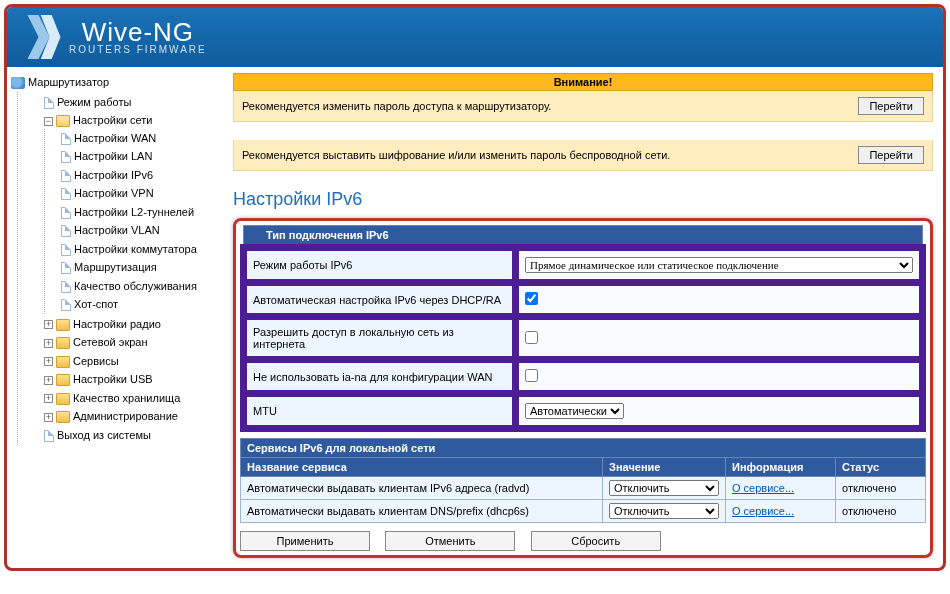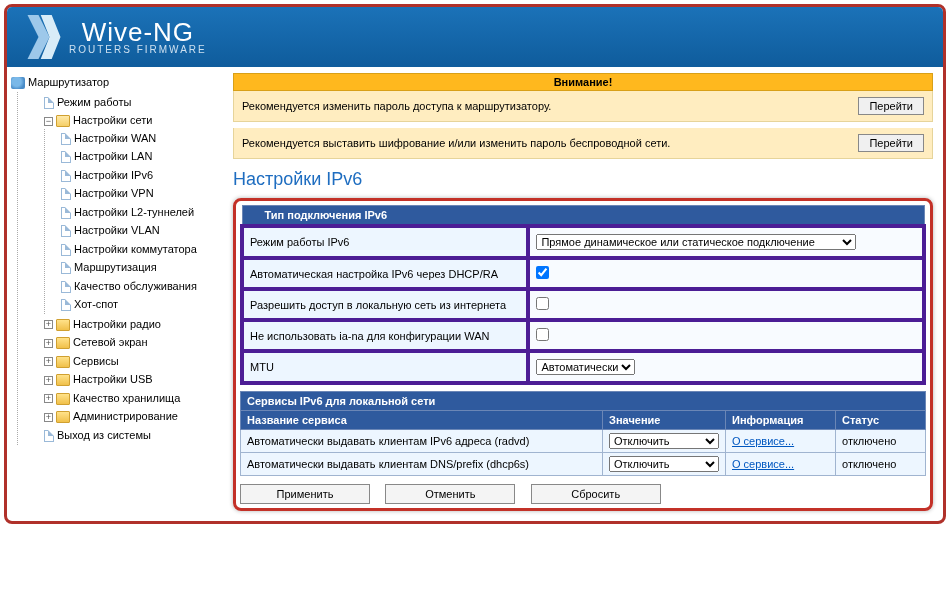--- a/index.html
+++ b/index.html
@@ -65,40 +65,40 @@
   border: 1px solid #d8a018;
   font-size: 11px;
 }
 .warn-row {
   display: flex; justify-content: space-between; align-items: center;
   background: #ffedc0;
   border: 1px solid #e6d49a;
   border-top: none;
   padding: 6px 8px;
   font-size: 11px;
-  margin-bottom: 6px;
+  margin-bottom: 18px;
 }
 .warn-row button {
   font-size: 11px; padding: 2px 10px;
   background: #f0f0f0; border: 1px solid #888;
 }
 h2.page-title { color: #1e6dc0; font-size: 18px; font-weight: normal; margin: 10px 0 8px; }
 .section-box {
   border: 3px solid #c33128;
   border-radius: 8px;
   padding: 4px;
   box-shadow: 0 0 4px rgba(0,0,0,.3);
 }
 table.form-tbl { width: 100%; border-collapse: collapse; font-size: 11px; margin-bottom: 6px; }
 table.form-tbl th.section-hdr {
   background: #2f5a9e; color: #fff; text-align: left;
   padding: 3px 22px; font-weight: bold; border: 1px solid #6b86b6;
 }
 table.form-tbl td {
-  border: 4px solid #4c1d95;
+  border: 7px solid #4c1d95;
   padding: 6px 6px;
   background: #edf6ff;
 }
 table.form-tbl td.val { background: #f8fbff; }
 select { font-size: 11px; }
 .svc-tbl { width: 100%; border-collapse: collapse; font-size: 11px; }
 .svc-tbl th {
   background: #2f5a9e; color: #fff; padding: 3px 6px; text-align: left;
   border: 1px solid #6b86b6; font-weight: bold;
 }
@@ -173,21 +173,21 @@
       <h2 class="page-title">Настройки IPv6</h2>
 
       <div class="section-box">
         <table class="form-tbl">
           <tbody>
               <tr>
                 <th class="section-hdr" colspan="2">Тип подключения IPv6</th>
               </tr>
           <tr>
             <td style="width:42%">Режим работы IPv6</td>
-            <td class="val"><select style="width:320px;"><option>Прямое динамическое или статическое подключение</option></select></td>
+            <td class="val"><select style="width:388px;font-family:Liberation Serif, serif;"><option>Прямое динамическое или статическое подключение</option></select></td>
           </tr>
           <tr>
             <td>Автоматическая настройка IPv6 через DHCP/RA</td>
             <td class="val"><input type="checkbox" checked="" style=""></td>
           </tr>
           <tr>
             <td>Разрешить доступ в локальную сеть из интернета</td>
             <td class="val"><input type="checkbox" style=""></td>
           </tr>
           <tr>

